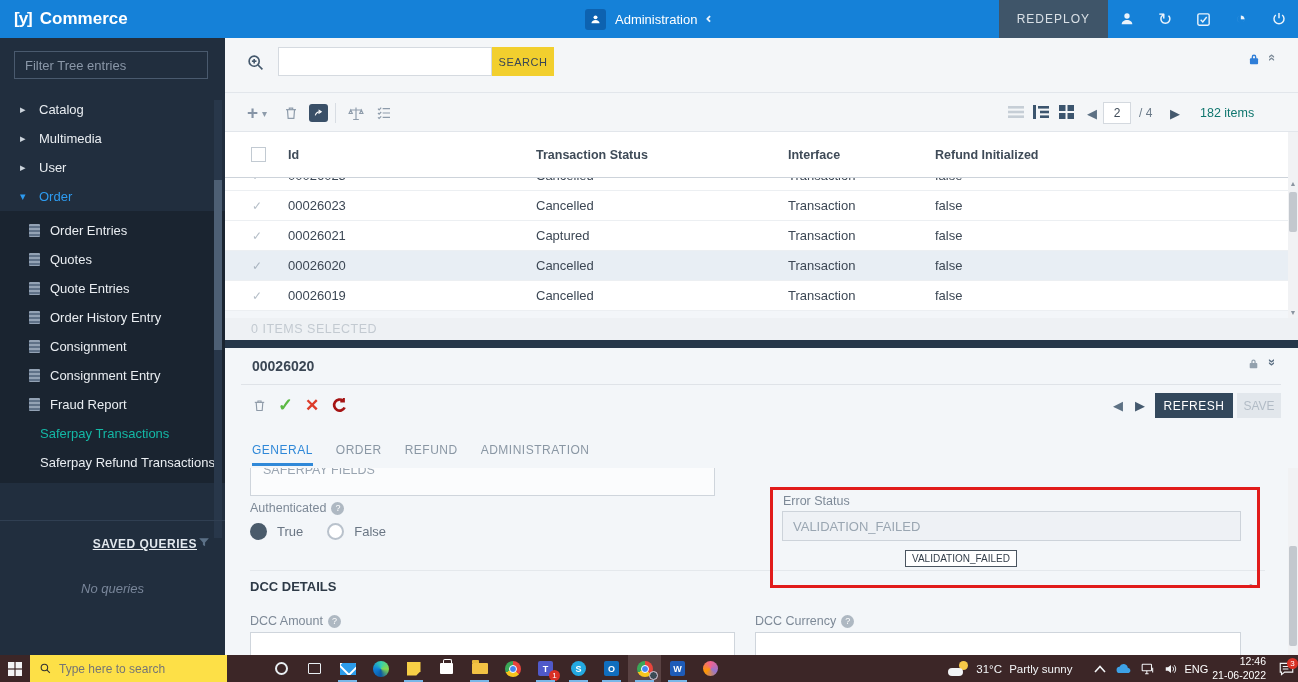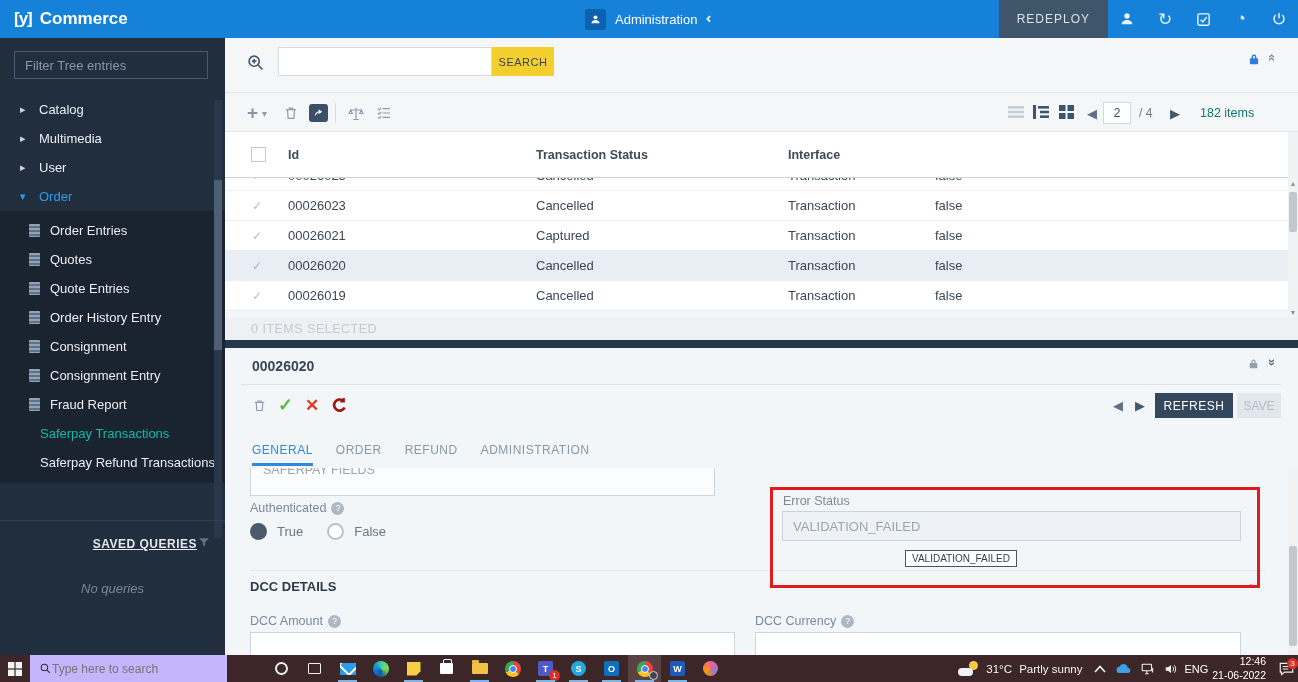--- a/index.html
+++ b/index.html
@@ -119,21 +119,21 @@
   .dcc-head { position:absolute; left:25px; top:231px; font-size:13px; font-weight:bold; color:#2e3a47; }
   .dcc-collapse { position:absolute; left:1023px; top:233px; color:#98a3ae; font-size:9px; }
   .dcc-amount-label { position:absolute; left:25px; top:266px; }
   .dcc-amount-input { position:absolute; left:25px; top:284px; width:485px; height:32px; background:#fff; border:1px solid #cfd5dc; }
   .dcc-currency-label { position:absolute; left:530px; top:266px; }
   .dcc-currency-input { position:absolute; left:530px; top:284px; width:486px; height:32px; background:#fff; border:1px solid #cfd5dc; }
 
   
   .taskbar { position:absolute; left:0; top:655px; width:1298px; height:27px; background:#3c2627; display:flex; align-items:center; z-index:60; color:#fff; }
   .start-btn { width:30px; height:27px; display:flex; align-items:center; justify-content:center; }
-  .tb-search { width:197px; height:27px; background:#c4b5fd; display:flex; align-items:center; padding-left:9px; }
+  .tb-search { width:197px; height:27px; background:#fde047; display:flex; align-items:center; gap:7px; padding-left:9px; }
   .tb-search input { border:none; outline:none; font-size:12px; width:150px; font-family:inherit; color:#333; background:transparent; }
   .tb-icons { display:flex; margin-left:38px; }
   .tb-slot { width:33px; height:27px; display:flex; align-items:center; justify-content:center; position:relative; }
   .tb-slot.run::after { content:""; position:absolute; bottom:0; left:7px; right:7px; height:2px; background:#79b7e8; }
   .tb-slot.active-app { background:#5a4243; }
   .circle-ring { width:13px; height:13px; border:2px solid #e8eef2; border-radius:50%; }
   .taskview-ico { width:13px; height:11px; border:1.5px solid #e8eef2; border-radius:1px; }
   .mail-ico { width:16px; height:12px; background:#2b9bea; position:relative; overflow:hidden; }
   .mail-ico::after { content:""; position:absolute; left:1px; top:-6px; width:12px; height:12px; transform:rotate(45deg); border:2px solid #fff; background:#2b9bea; }
   .edge-ico { width:16px; height:16px; border-radius:50%; background:conic-gradient(from 180deg, #0c59a4, #0f7fd8, #35d0b0, #86d94e, #0c59a4); }
@@ -147,21 +147,21 @@
   .sq-ico { width:15px; height:15px; border-radius:2px; color:#fff; font-size:9px; font-weight:bold; display:flex; align-items:center; justify-content:center; }
   .teams-bg { background:#5059c9; }
   .skype-bg { background:#23a8e0; border-radius:50%; }
   .outlook-bg { background:#106ebe; }
   .word-bg { background:#1e5bb8; }
   .paint-ico { width:15px; height:15px; border-radius:50%; background:conic-gradient(#f06292,#9575cd,#ff9800,#f06292); }
   .badge { position:absolute; background:#d93025; color:#fff; border-radius:50%; width:11px; height:11px; font-size:8px; display:flex; align-items:center; justify-content:center; }
   .teams-badge { right:2px; bottom:1px; }
   .chrome-badge { position:absolute; right:3px; bottom:2px; width:9px; height:9px; background:#3a4a54; border-radius:50%; border:1px solid #dcd; }
   .tb-right { position:absolute; right:0; top:0; height:27px; display:flex; align-items:center; }
-  .weather { display:flex; align-items:center; gap:6px; margin-right:12px; }
+  .weather { display:flex; align-items:center; gap:6px; margin-right:22px; }
   .weather-ico { position:relative; width:22px; height:15px; }
   .weather-ico::before { content:""; position:absolute; right:2px; top:0; width:9px; height:9px; background:#f7c948; border-radius:50%; }
   .weather-ico::after { content:""; position:absolute; left:0; bottom:0; width:15px; height:8px; background:#f2f4f6; border-radius:8px; }
   .weather-text { font-size:11.5px; color:#f2f4f6; white-space:nowrap; }
   .tray { display:flex; align-items:center; gap:9px; margin-right:6px; }
   .tray svg { display:block; }
   .lang { font-size:11px; }
   .clock-block { text-align:right; font-size:10.5px; line-height:1.25; margin:0 8px 0 4px; }
   .notif { position:relative; width:24px; height:27px; display:flex; align-items:center; justify-content:center; }
   .notif .badge { right:0px; top:3px; }
@@ -370,20 +370,21 @@
       <span class="tool arrow-btn" style="left:945px; color:#44596e;">▶</span>
       <span class="items-count">182 items</span>
     </div>
 
     <div class="table">
       <div class="tgrid thead">
         <span class="cb"></span>
         <span>Id</span>
         <span>Transaction Status</span>
         <span>Interface</span>
+        <span>Refund Initialized</span>
       </div>
       <div class="rows-clip">
         <div class="tgrid trow partial">
           <span class="rcheck">✓</span>
           <span>00026025</span>
           <span>Cancelled</span>
           <span>Transaction</span>
           <span>false</span>
         </div>
         <div class="tgrid trow">

